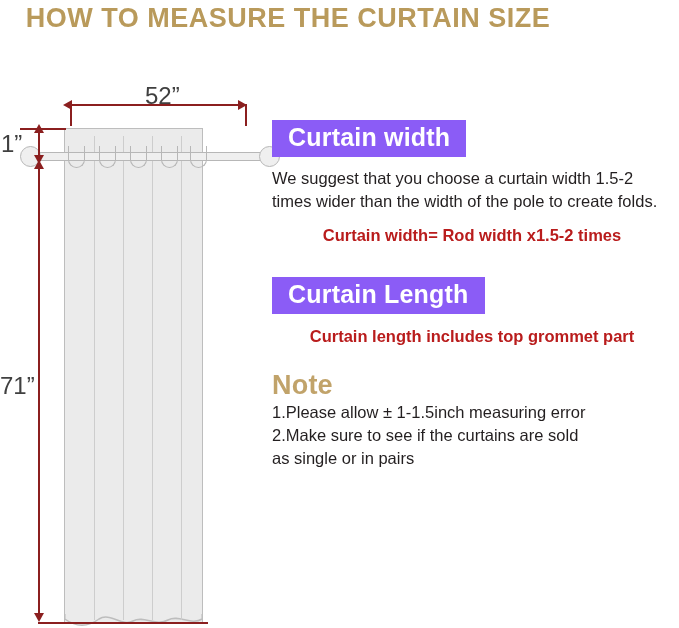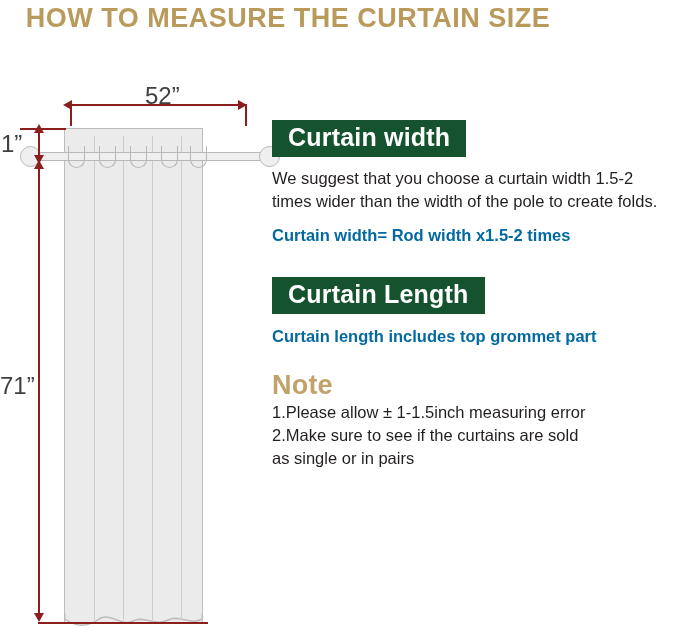--- a/index.html
+++ b/index.html
@@ -158,40 +158,41 @@
   
   #info-panel {
     position: absolute;
     left: 272px;
     top: 120px;
     width: 400px;
     height: 500px;
   }
   .section-badge {
     display: inline-block;
-    background: #14532d;
+    background: #8b5cf6;
     color: #ffffff;
     font-size: 25px;
     font-weight: bold;
     padding: 3px 16px 5px 16px;
     letter-spacing: 0.2px;
     white-space: nowrap;
   }
   .body-text {
     font-size: 16.5px;
     line-height: 23px;
     color: #231f20;
     margin-top: 10px;
   }
   .bold-text {
     font-size: 16.5px;
     line-height: 23px;
     font-weight: bold;
-    color: #0369a1;
+    color: #b91c1c;
     margin-top: 11px;
+    text-align: center;
   }
   .note-title {
     font-size: 27px;
     font-weight: bold;
     color: #c1a36a;
     margin: 0;
     letter-spacing: 0.2px;
   }
   .note-line {
     font-size: 16.5px;

